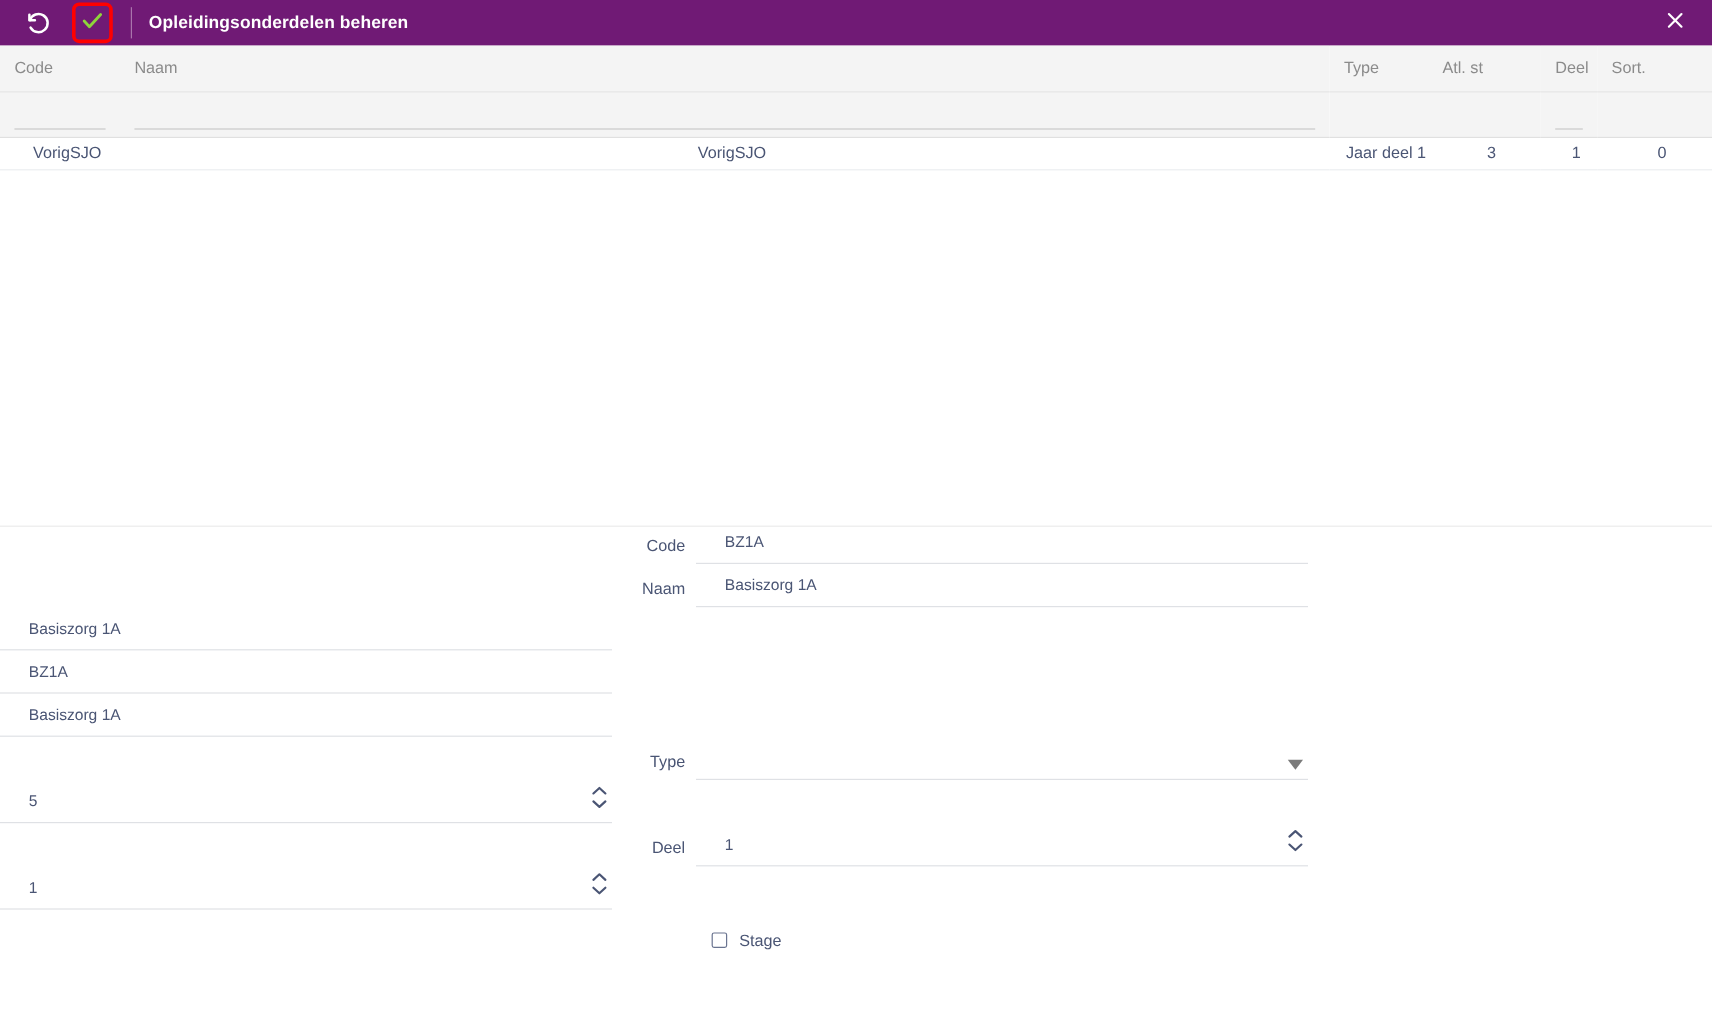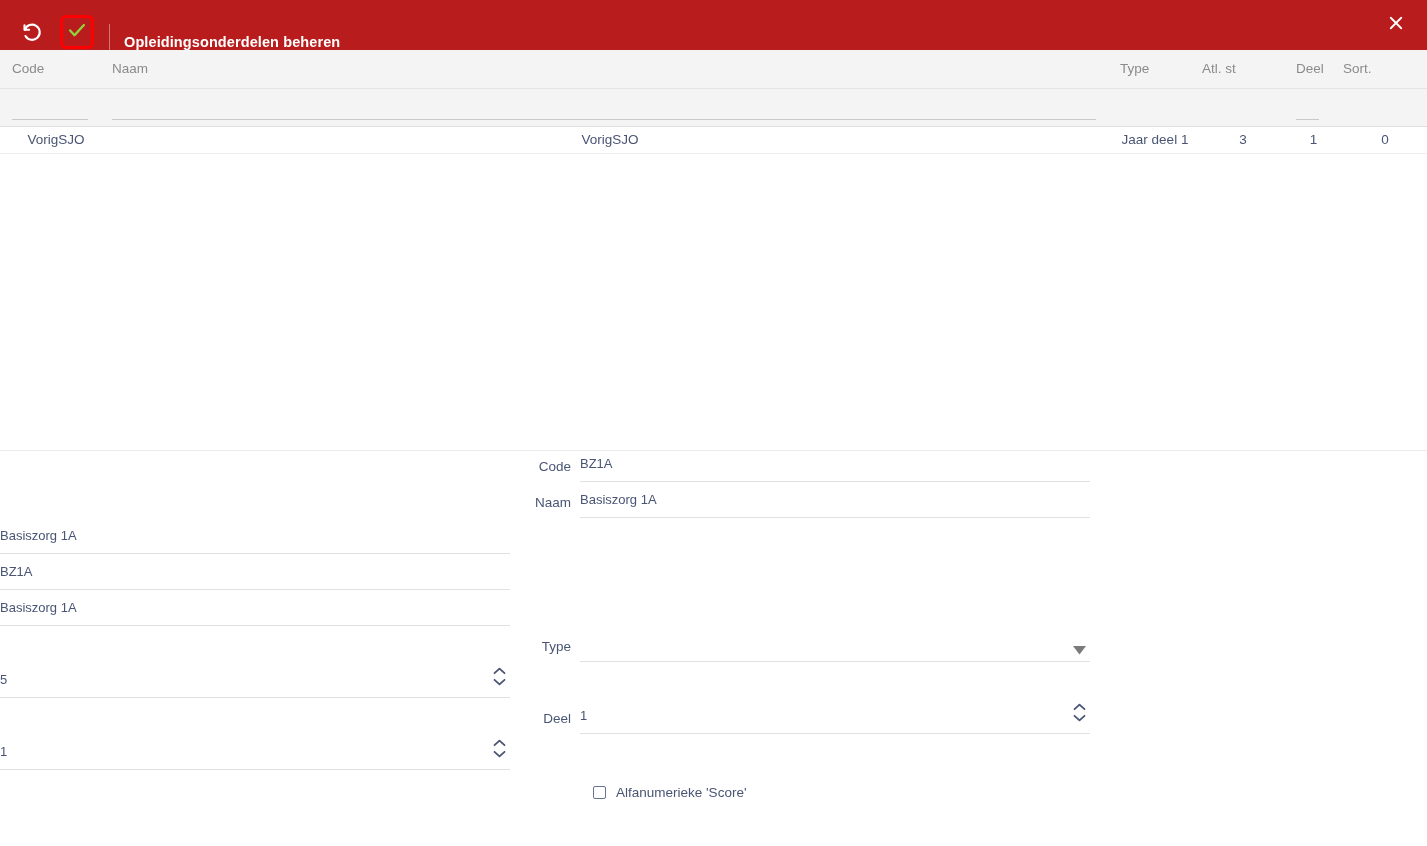--- a/index.html
+++ b/index.html
@@ -10,24 +10,24 @@
   body {
     width: 1427px; height: 846px;
     font-family: "Liberation Sans", sans-serif;
     overflow: hidden;
     color: #4a5574;
   }
 
   
   .titlebar {
     position: relative;
-    height: 50px;
-    background: #b91c1c;
+    height: 38px;
+    background: #701a75;
     display: flex;
-    align-items: flex-end;
+    align-items: center;
     padding: 0 0 0 14px;
   }
   .tb-icon-btn {
     width: 36px; height: 36px;
     display: flex; align-items: center; justify-content: center;
     cursor: pointer;
     flex: 0 0 auto;
   }
   .tb-icon-btn svg { display: block; }
   .tb-check-wrap {
@@ -158,20 +158,21 @@
     border-bottom: 1px solid #dfe1e5;
     height: 31px;
     padding-top: 2px;
   }
   .form-control .val {
     font-size: 13px;
     color: #4a5574;
     line-height: 18px;
     padding-top: 2px;
     display: block;
+    margin-left: 24px;
   }
   .caret-down {
     position: absolute;
     right: 4px; top: 10px;
   }
   .stepper {
     position: absolute;
     right: 4px; top: 0px;
     display: flex;
     flex-direction: column;
@@ -389,25 +390,25 @@
           </span>
           <span>
             <svg width="13" height="8" viewBox="0 0 13 8" fill="none" stroke="#4a5574" stroke-width="1.8" stroke-linecap="round" stroke-linejoin="round">
                 <path d="M1.5 1.8L6.5 6.4l5-4.6"></path>
               </svg>
           </span>
         </span>
       </div>
     </div>
 
-
-    <div class="check-row">
+    <div class="check-row" style="margin-top:3px;">
       <span class="cb"></span>
-      <span class="check-label">Alfanumerieke 'Score'</span>
-    </div>
+      <span class="check-label">Stage</span>
+    </div>
+
 
     <div class="check-row">
       
       
     </div>
 
   </div>
 </div>
 
 </body></html>

